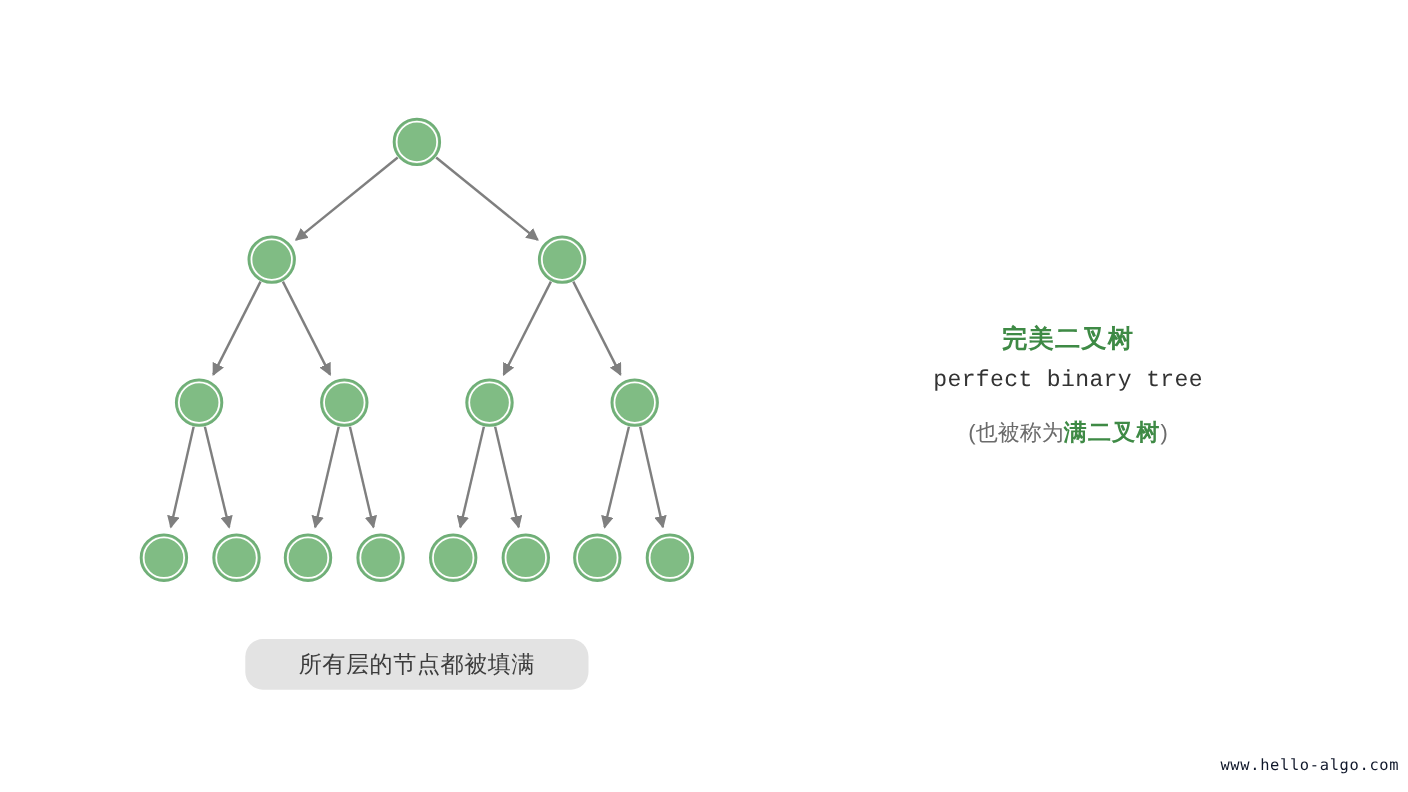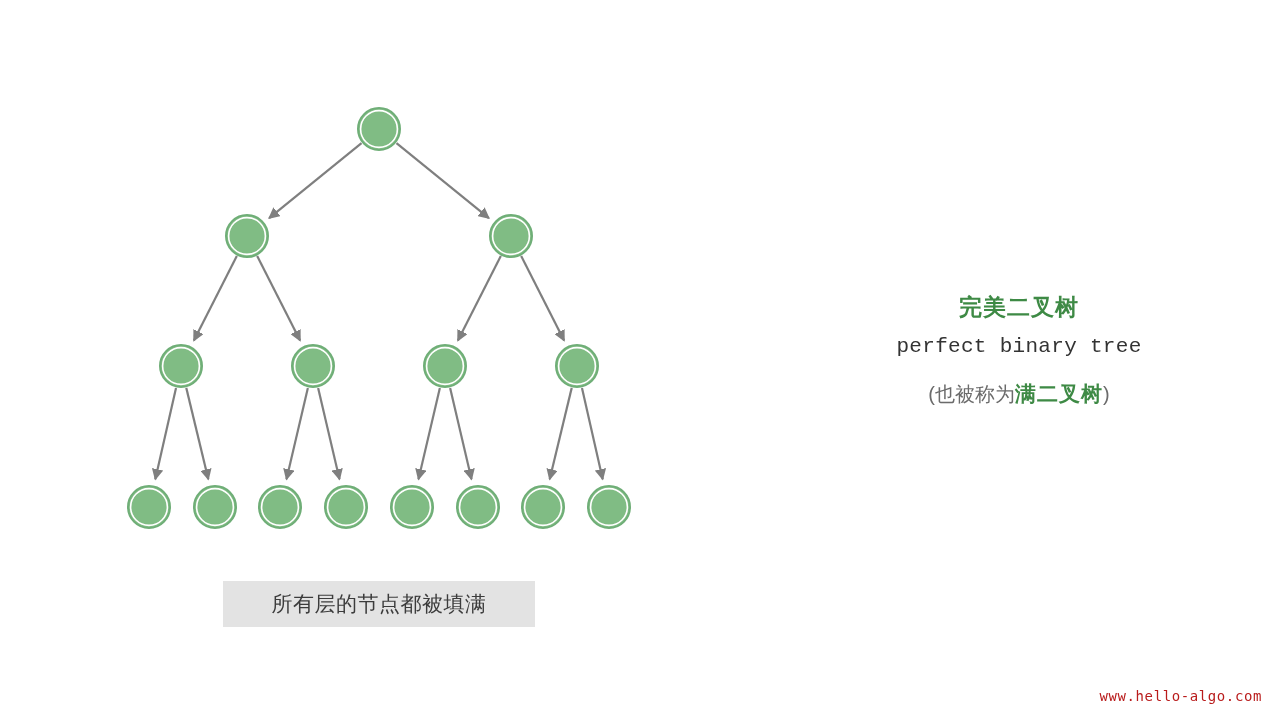--- a/index.html
+++ b/index.html
@@ -33,37 +33,37 @@
     height: 570px;
   }
 
   
   #caption-badge {
     position: absolute;
     left: 223px;
     top: 581px;
     width: 312px;
     height: 46px;
-    border-radius: 0;
+    border-radius: 16px;
     background: #e3e3e3;
     display: flex;
     align-items: center;
     justify-content: center;
   }
   #caption-badge .caption-text {
     font-size: 21px;
     color: #3c3c3c;
     letter-spacing: 0.5px;
     font-family: "Liberation Sans", "DejaVu Sans", sans-serif;
   }
 
   
   #legend {
     position: absolute;
-    left: 824px;
+    left: 776px;
     top: 290px;
     width: 390px;
     text-align: center;
   }
   #legend .legend-title {
     font-size: 23px;
     font-weight: bold;
     color: #3e8a45;
     letter-spacing: 1px;
     line-height: 34px;
@@ -83,25 +83,25 @@
   #legend .legend-alias .alias-strong {
     color: #3e8a45;
     font-weight: bold;
     font-size: 21px;
     letter-spacing: 1px;
   }
 
   
   #watermark {
     position: absolute;
-    right: 18px;
+    right: 8px;
     bottom: 16px;
     font-family: "DejaVu Sans Mono", "Liberation Mono", monospace;
     font-size: 14px;
-    color: #b91c1c;
+    color: #0f172a;
     letter-spacing: 0.6px;
   }
 </style>
 </head>
 <body>
 
 <div id="stage">
 
   <svg id="tree-svg" viewBox="0 0 700 570" xmlns="http://www.w3.org/2000/svg">
     <defs>

